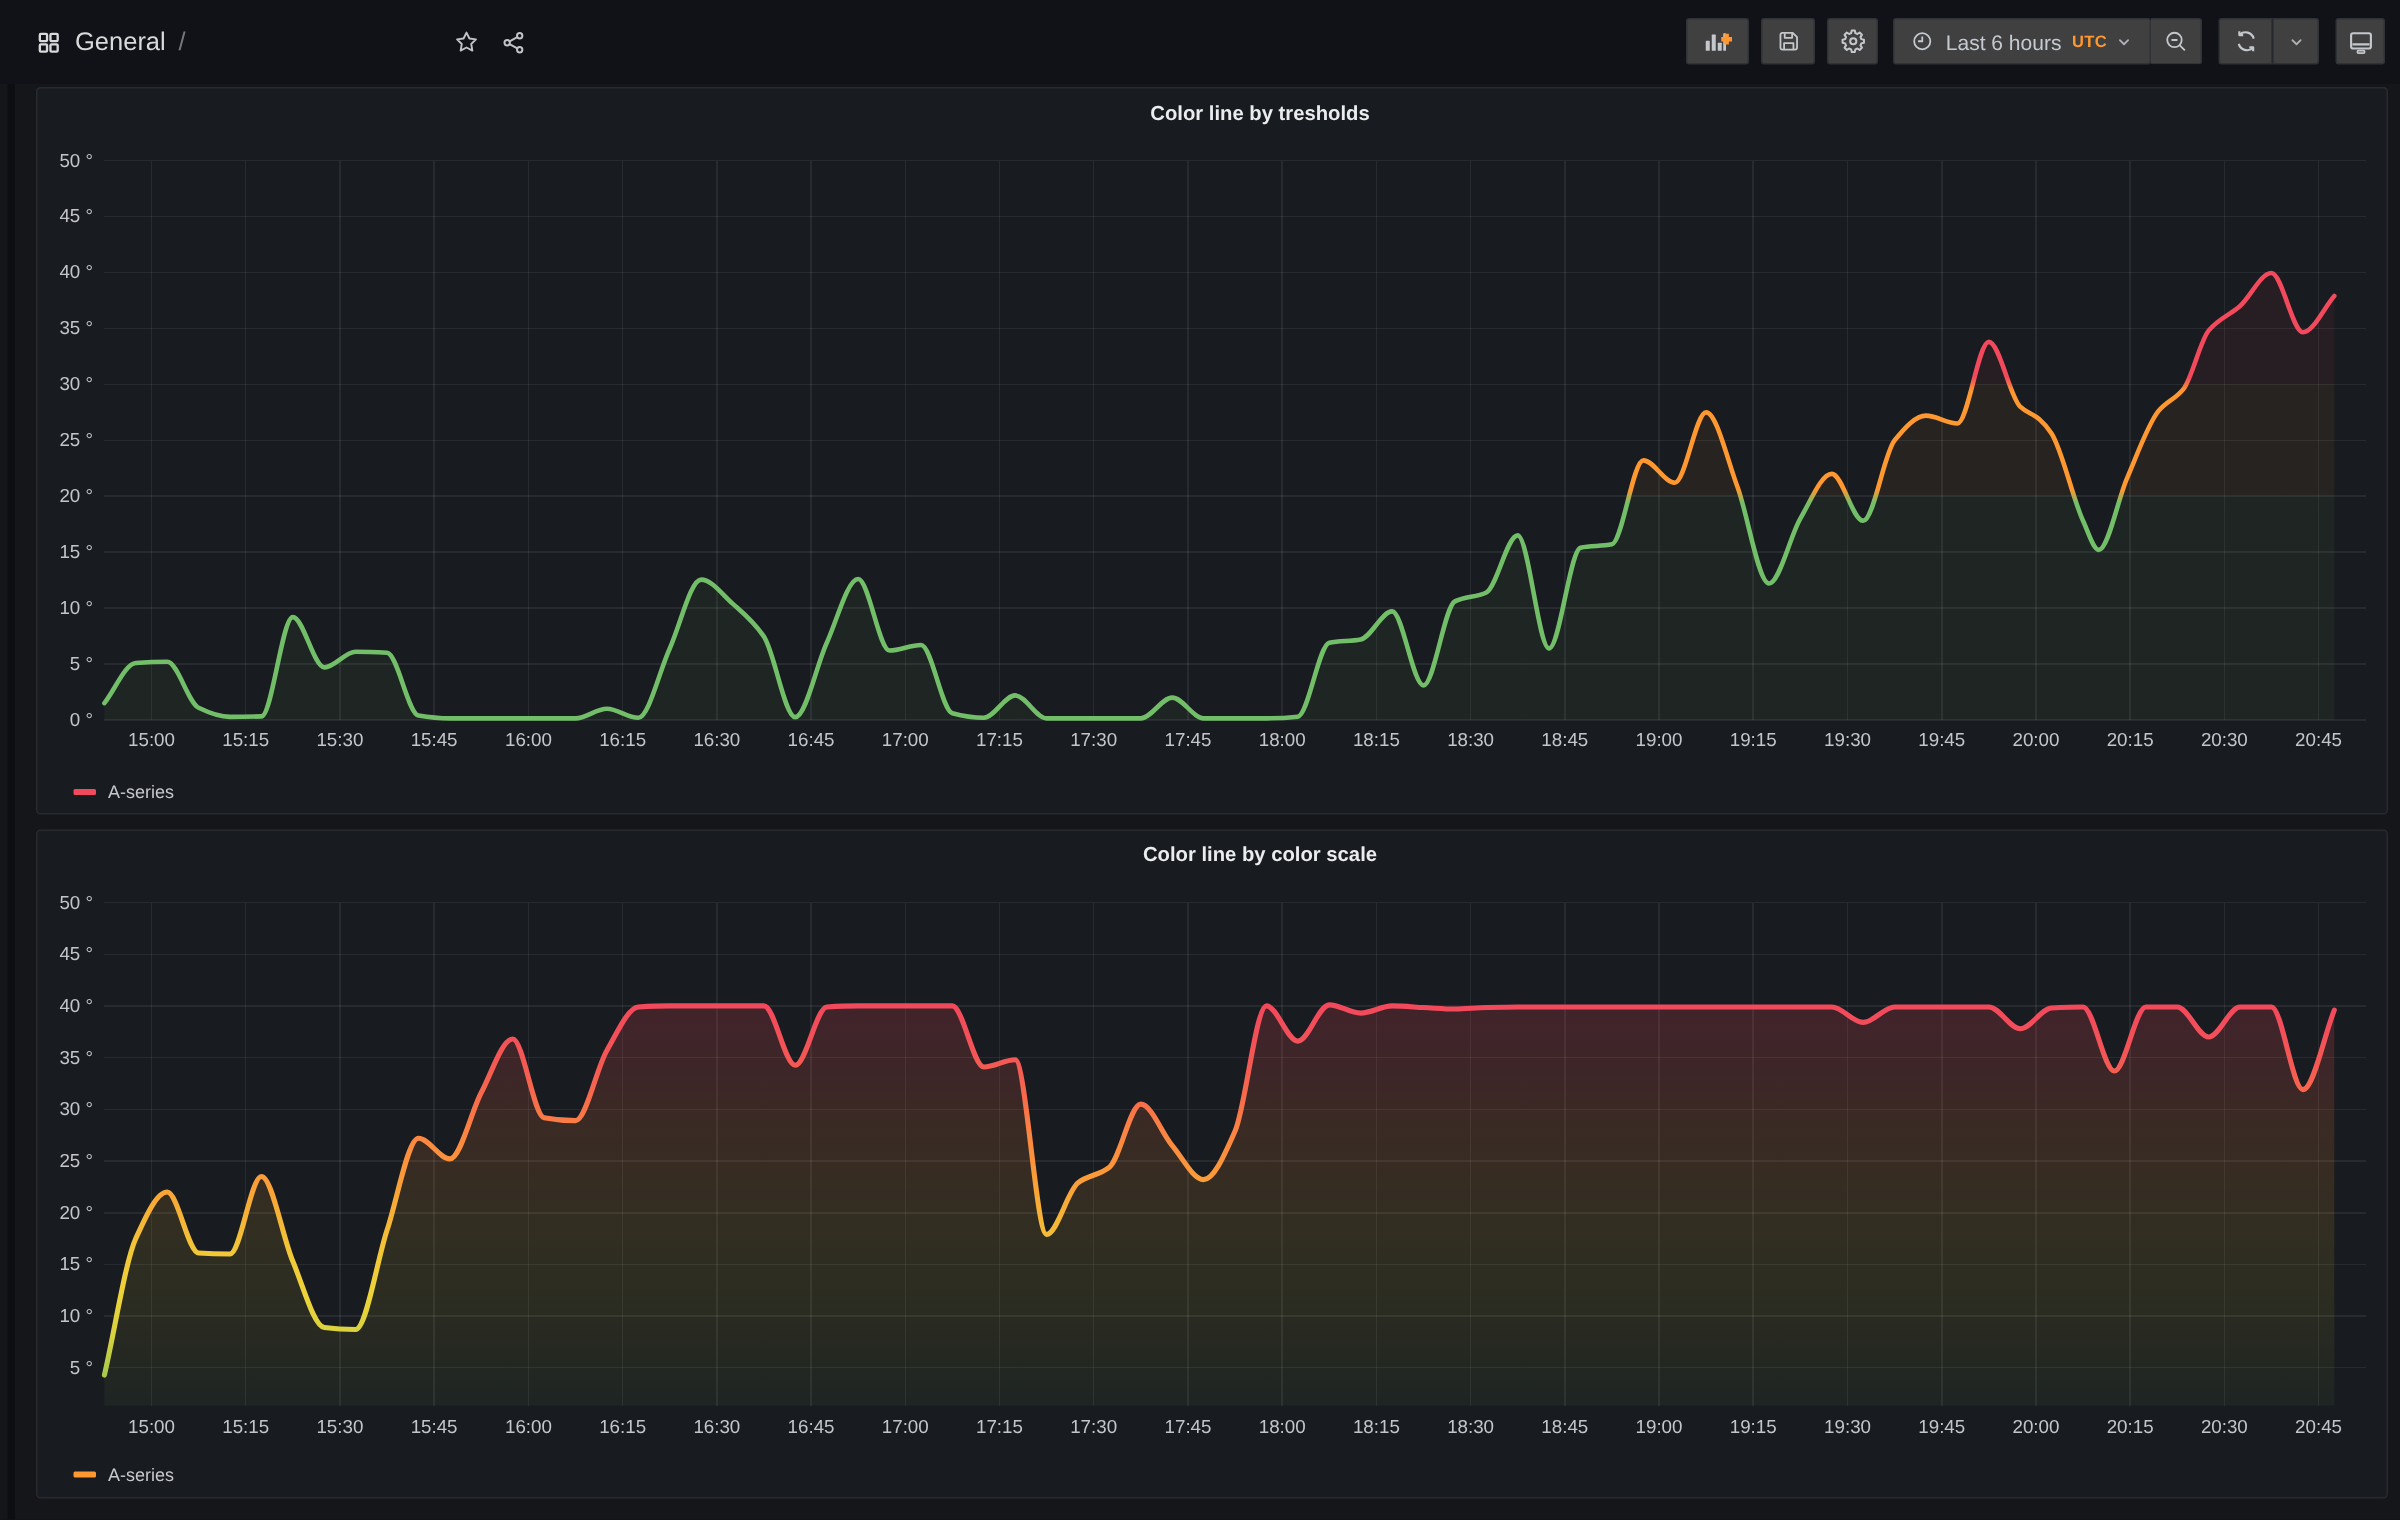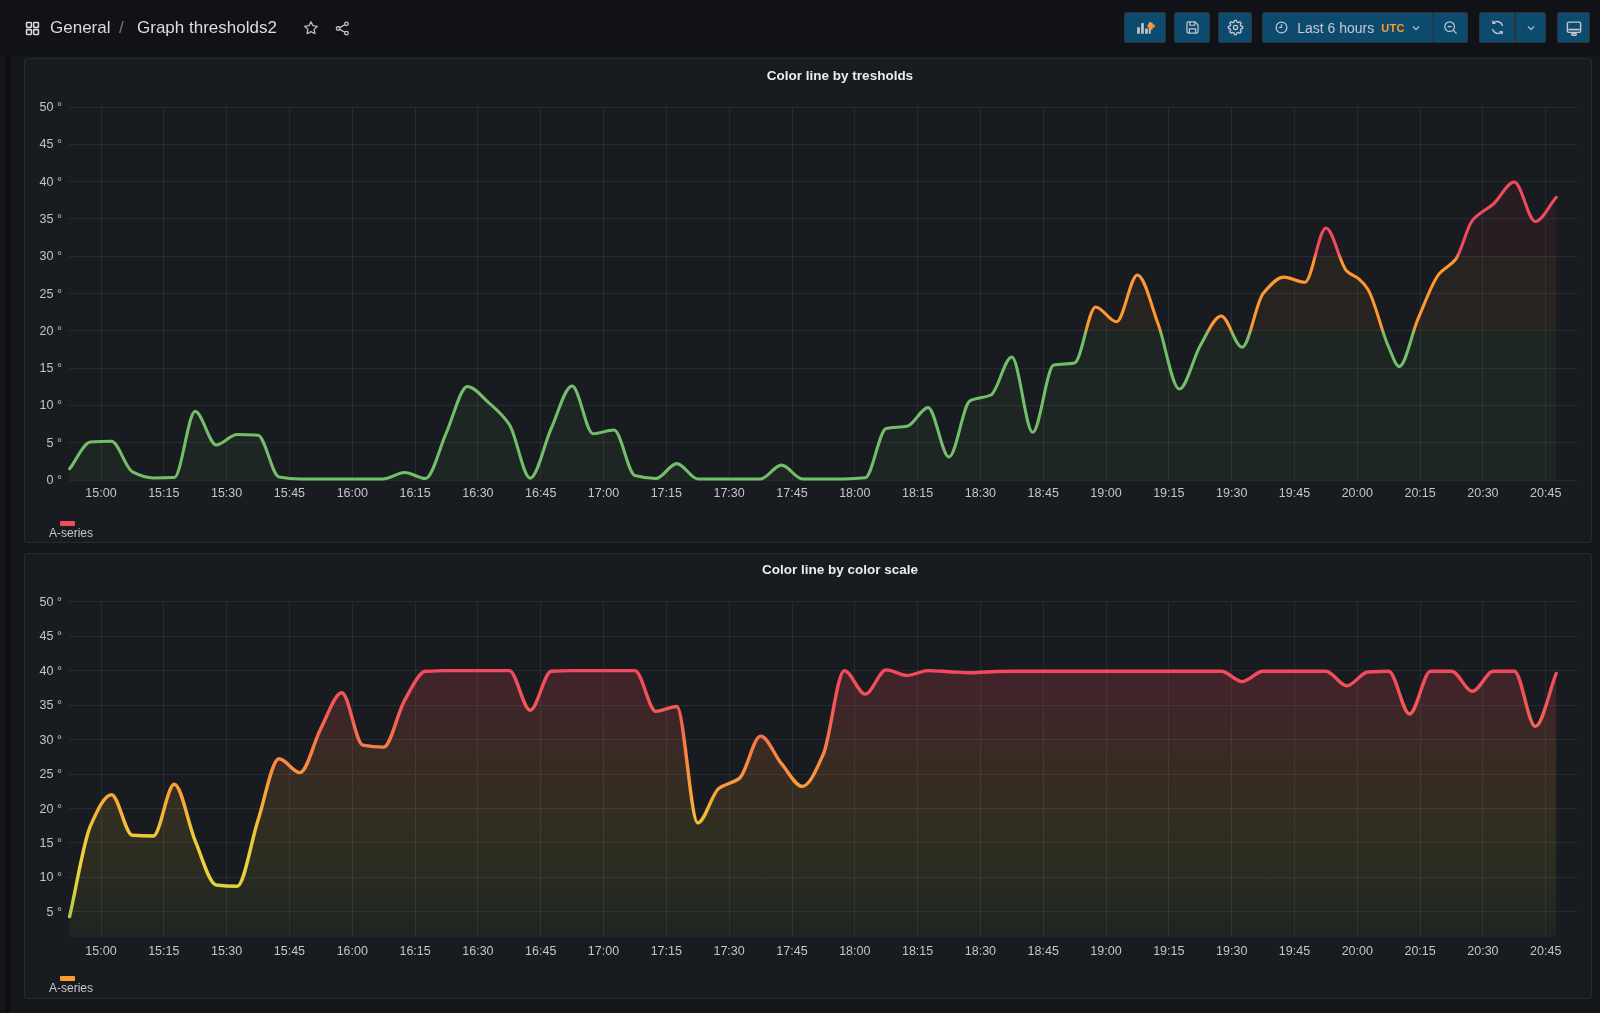--- a/index.html
+++ b/index.html
@@ -3,44 +3,43 @@
 <meta charset="utf-8">
 <style>
 * { margin:0; padding:0; box-sizing:border-box; }
 html,body { width:1600px; height:1013px; background:#111217; overflow:hidden;
   font-family:"Liberation Sans",sans-serif; }
 #dash { position:absolute; left:0; top:56px; width:1600px; height:957px; background:#15161a; }
 #strip { position:absolute; left:5px; top:56px; width:5px; height:957px; background:#0d0e11; }
 .panel { position:absolute; background:#181b1f; border:1px solid #282a30; border-radius:3px; }
 .ptitle { position:absolute; left:24px; width:1568px; text-align:center; color:#ebecee;
   font-size:13.5px; font-weight:700;margin-left:32px; }
-.legend { position:absolute; display:flex; align-items:center;flex-direction:column; }
+.legend { position:absolute; display:flex; align-items:center; }
 .legend .dash { width:15px; height:4.5px; border-radius:1px; margin-right:8px; }
 .legend .lt { font-size:12px; color:#c7c8cb; }
 #hdr { position:absolute; left:0; top:0; width:1600px; height:56px; }
 .crumb { position:absolute; top:0; height:56px; display:flex; align-items:center; color:#d8d9da; font-size:17px; }
-.hbtn { position:absolute; top:12px; height:31px; background:#0c4a6e; border:1px solid #2f3237;
+.hbtn { position:absolute; top:12px; height:31px; background:#404040; border:1px solid #2f3237;
   border-radius:2px; display:flex; align-items:center; justify-content:center; }
 svg { display:block; }
 #overlay { position:absolute; left:0; top:0; }
 </style>
 </head>
 <body>
 <div id="hdr">
   <div class="crumb" style="left:24px">
       <svg width="17" height="17" viewBox="0 0 24 24" fill="none" stroke="#d8d9da" stroke-width="2.2">
         <rect x="3.6" y="3.6" width="6.8" height="6.8" rx="1"></rect>
         <rect x="13.6" y="3.6" width="6.8" height="6.8" rx="1"></rect>
         <rect x="3.6" y="13.6" width="6.8" height="6.8" rx="1"></rect>
         <rect x="13.6" y="13.6" width="6.8" height="6.8" rx="1"></rect>
       </svg>
     </div>
   <div class="crumb" style="left:50px">General</div>
   <div class="crumb" style="left:119px;color:#75787e">/</div>
-  <div class="crumb" style="left:137px;color:#dcdde0">Graph thresholds2</div>
   <div class="crumb" style="left:302px">
       <svg width="18" height="18" viewBox="0 0 24 24" fill="none" stroke="#bfc2c7" stroke-width="1.7" stroke-linejoin="round">
         <path d="M12 3.6l2.6 5.3 5.8.8-4.2 4.1 1 5.8L12 16.9l-5.2 2.7 1-5.8-4.2-4.1 5.8-.8z"></path>
       </svg>
     </div>
   <div class="crumb" style="left:334px">
       <svg width="17" height="17" viewBox="0 0 24 24" fill="none" stroke="#bfc2c7" stroke-width="1.9">
         <circle cx="5.8" cy="12" r="2.5"></circle>
         <circle cx="17.6" cy="5.4" r="2.5"></circle>
         <circle cx="17.6" cy="18.6" r="2.5"></circle>

